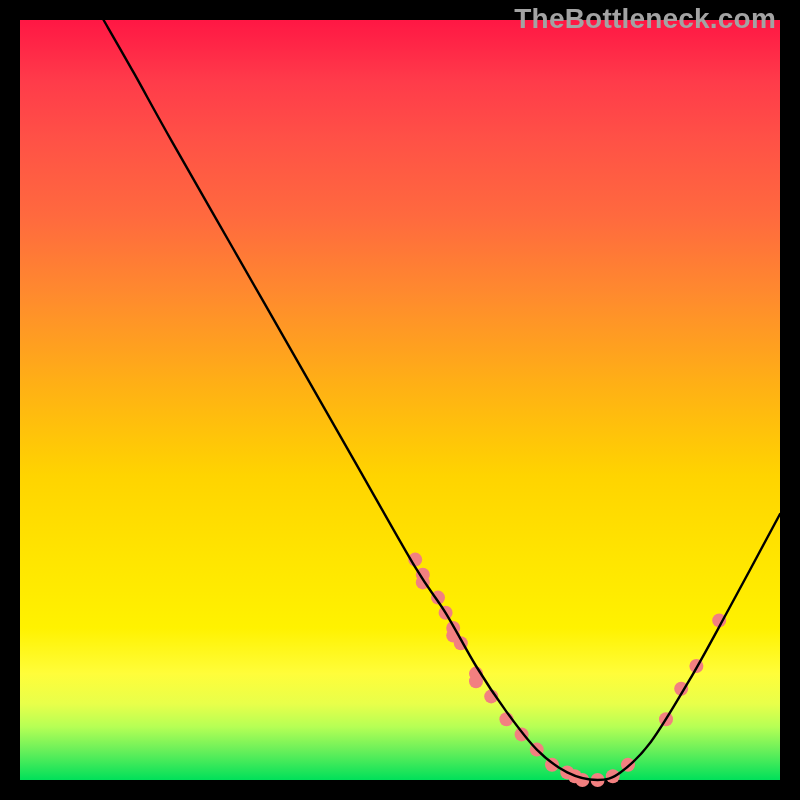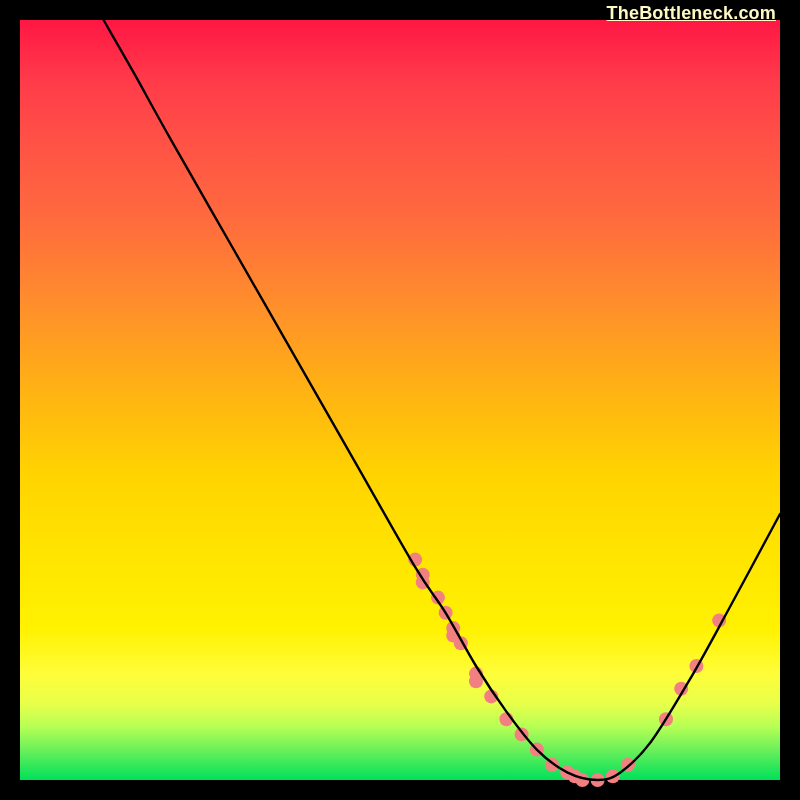--- a/index.html
+++ b/index.html
@@ -40,26 +40,25 @@
       #e8ff4a 90%,
       #b6ff55 93%,
       #6cf05a 96%,
       #00e05a 100%
     );
   }
   .watermark {
     position: absolute;
     top: 3px;
     right: 24px;
-    color: #fef9c3;
-    font-size: 18px;
+    color: #a3a3a3;
+    font-size: 28px;
     font-weight: 600;
     letter-spacing: 0.2px;
     user-select: none;
-    text-decoration: underline;
   }
   svg.curve {
     position: absolute;
     left: 0;
     top: 0;
     width: 760px;
     height: 760px;
     overflow: visible;
   }
 </style>

